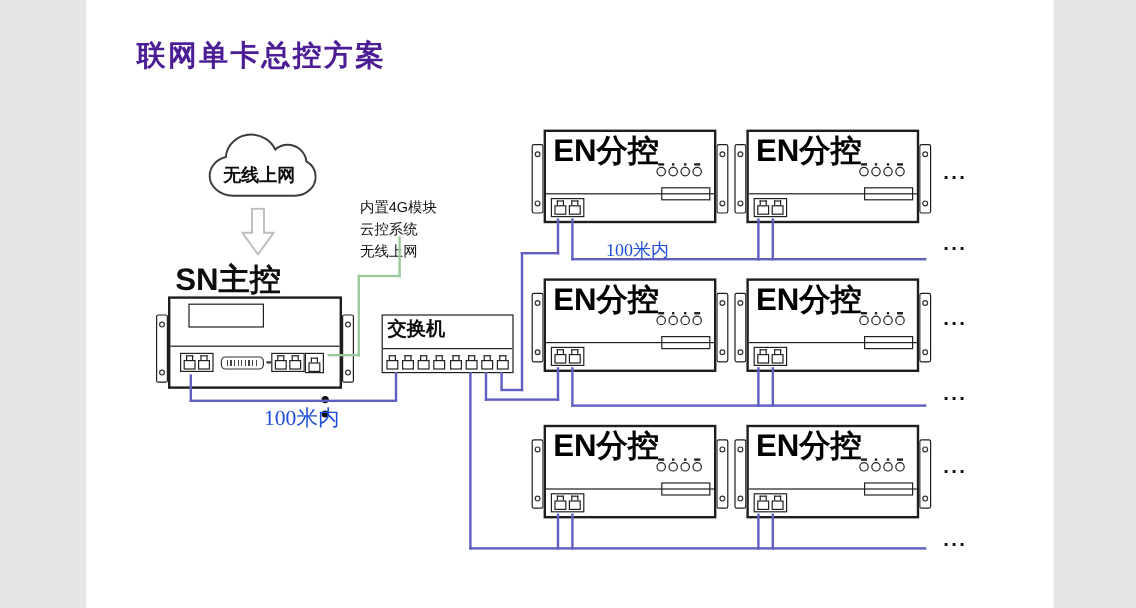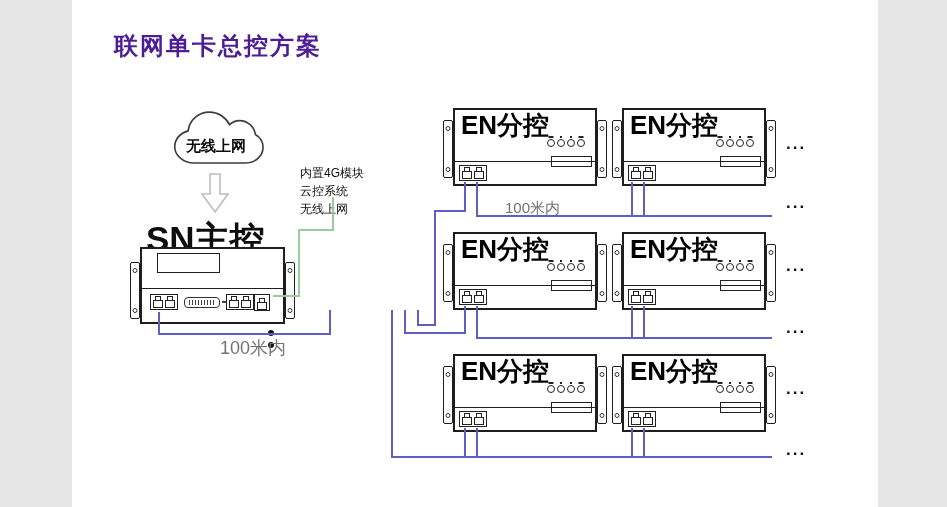--- a/index.html
+++ b/index.html
@@ -4,22 +4,22 @@
 <style>
   html,body{margin:0;padding:0;background:#e6e6e6;}
   #stage{position:relative;width:947px;height:507px;background:#e6e6e6;overflow:hidden;
          font-family:"Liberation Sans","DejaVu Sans",sans-serif;color:#0d0d0d;}
   .panel{position:absolute;left:72px;top:0;width:806px;height:507px;background:#ffffff;}
 
   
   .title{position:absolute;left:114px;top:30px;font-size:24px;font-weight:bold;letter-spacing:2px;color:#4c1d95;}
   .cloud-label{position:absolute;left:169px;top:137px;width:94px;text-align:center;font-size:15px;font-weight:bold;}
   .note{position:absolute;left:300px;top:164px;font-size:12px;font-weight:normal;line-height:18px;white-space:nowrap;}
-  .master-label{position:absolute;left:146px;top:216px;font-size:35px;font-weight:bold;}
-  .dist{position:absolute;font-family:Liberation Sans, sans-serif;color:#737373;}
+  .master-label{position:absolute;left:146px;top:216px;font-size:26px;font-weight:bold;}
+  .dist{position:absolute;font-family:Liberation Serif, serif;color:#1d4ed8;}
   .dist-master{left:220px;top:336px;font-size:18px;}
   .dist-row1{left:505px;top:199px;font-size:15px;}
   .dots{position:absolute;left:786px;font-weight:bold;font-size:17px;letter-spacing:2px;line-height:17px;color:#111;}
 
   
   .shell{position:absolute;border:2px solid #1e1e1e;background:#fff;}
   .ear{position:absolute;width:10px;border:1.5px solid #1e1e1e;background:#fff;border-radius:2px;box-sizing:border-box;}
   .hole{position:absolute;left:50%;transform:translateX(-50%);width:3px;height:3px;border:1px solid #333;border-radius:50%;}
   .hole.t{top:5px}.hole.b{bottom:5px}
   .rj45{position:relative;width:10px;height:12px;flex:0 0 auto;}
@@ -127,20 +127,36 @@
           </div>
         <div class="oneport">
             <i class="rj45"></i>
           </div>
         <div class="antdot" style="left:126px;top:41px"></div>
         <div class="antdot" style="left:126px;top:53px"></div>
       </div>
     </div>
   </div>
 
+  <div class="switch">
+    <div class="shell">
+      <div class="sw-label">交换机</div>
+      <div class="sw-div"></div>
+      <div class="sw-ports">
+        <i class="rj45"></i>
+          <i class="rj45"></i>
+          <i class="rj45"></i>
+          <i class="rj45"></i>
+          <i class="rj45"></i>
+          <i class="rj45"></i>
+          <i class="rj45"></i>
+          <i class="rj45"></i>
+      </div>
+    </div>
+  </div>
 
   <div class="en" style="left:453px;top:108px">
     <div class="ear ear-l">
         <i class="hole t"></i>
         <i class="hole b"></i>
       </div>
     <div class="ear ear-r">
         <i class="hole t"></i>
         <i class="hole b"></i>
       </div>

